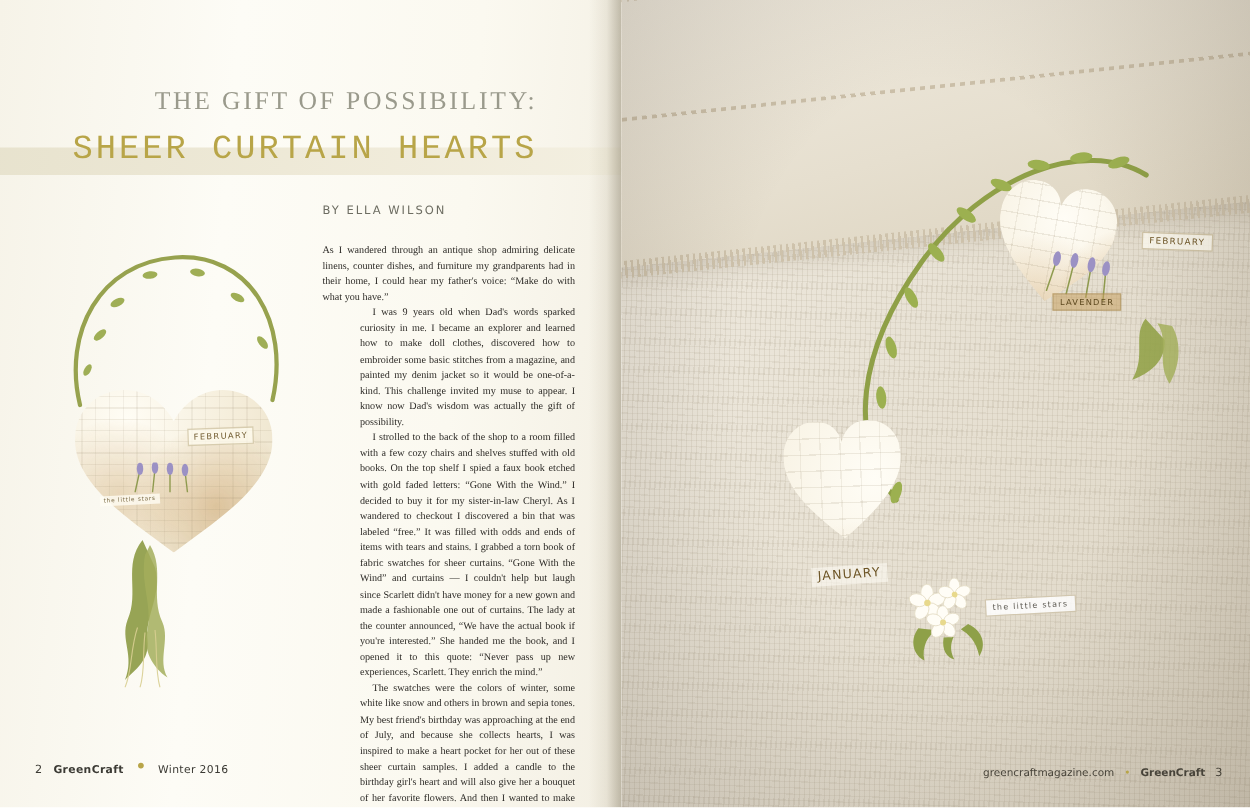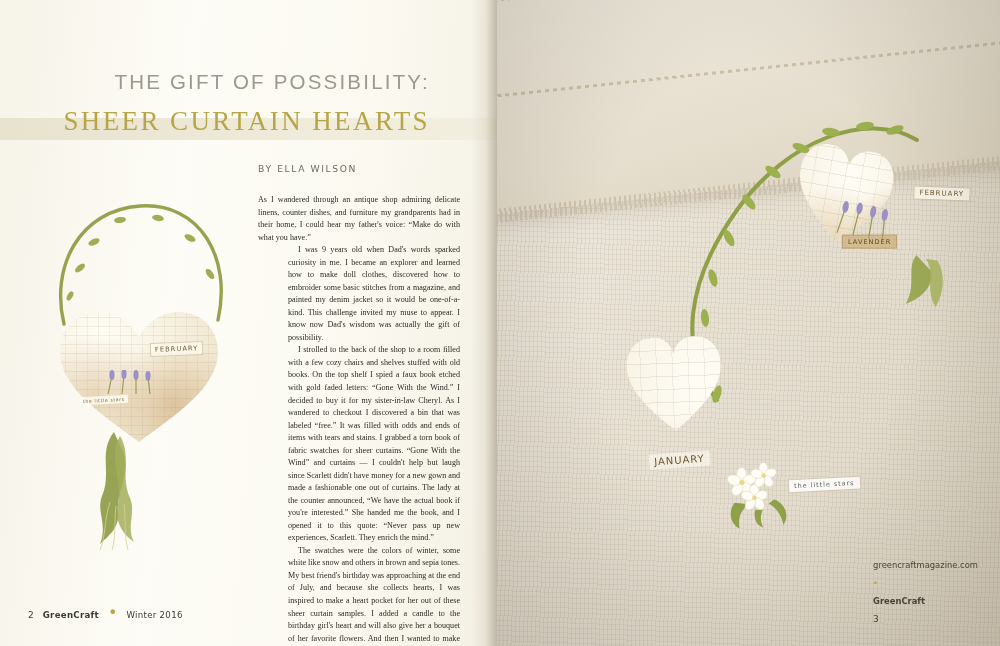--- a/index.html
+++ b/index.html
@@ -38,29 +38,29 @@
     background: linear-gradient(to right, #e7e2cd 0%, #efead8 60%, #f3efe0 100%);
     opacity: .95;
   }
   .title-wrap {
     position: absolute;
     left: 0; top: 70px;
     width: 430px;
     text-align: right;
   }
   .title-line1 {
-    font-family: Liberation Sans, sans-serif;
+    font-family: Liberation Serif, serif;
     font-size: 20.5px;
     letter-spacing: 2.2px;
     color: #9a9a8c;
     font-weight: 400;
   }
   .title-line2 {
     margin-top: 12px;
-    font-family: Liberation Serif, serif;
+    font-family: Liberation Mono, monospace;
     font-size: 27px;
     letter-spacing: 2.4px;
     color: #b8a548;
     font-weight: 400;
   }
   .byline {
     position: absolute;
     left: 258px; top: 163px;
     font-family: "DejaVu Sans", sans-serif;
     font-size: 9.2px;
@@ -243,21 +243,20 @@
   .flowers { position: absolute; left: 88px; top: 128px; width: 90px; height: 70px; }
 
   .folio-right {
     position: absolute;
     right: 22px; bottom: 22px;
     display: flex; align-items: baseline; gap: 8px;
     font-family: "DejaVu Sans", sans-serif;
     font-size: 8.4px;
     color: #474339;
     z-index: 5;
-    flex-direction: column;
   }
   .folio-right b { font-weight: 700; }
   .folio-right .sep { color: #b8a548; }
   .folio-right .num { font-size: 9px; }
 </style>
 </head>
 <body>
 
 <div class="spread">
 

